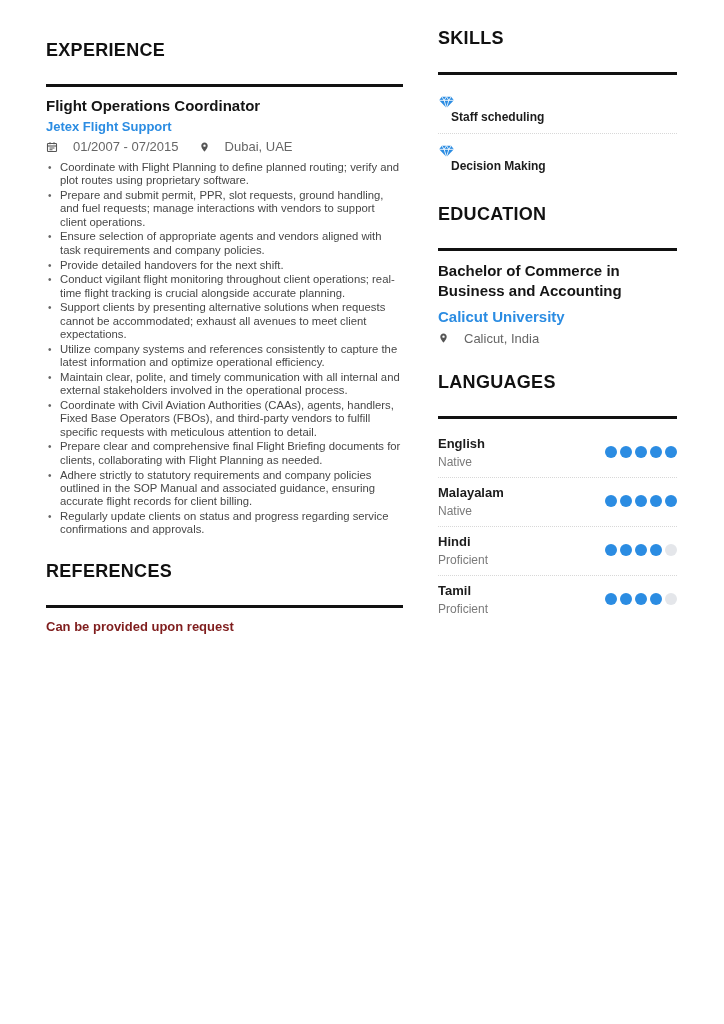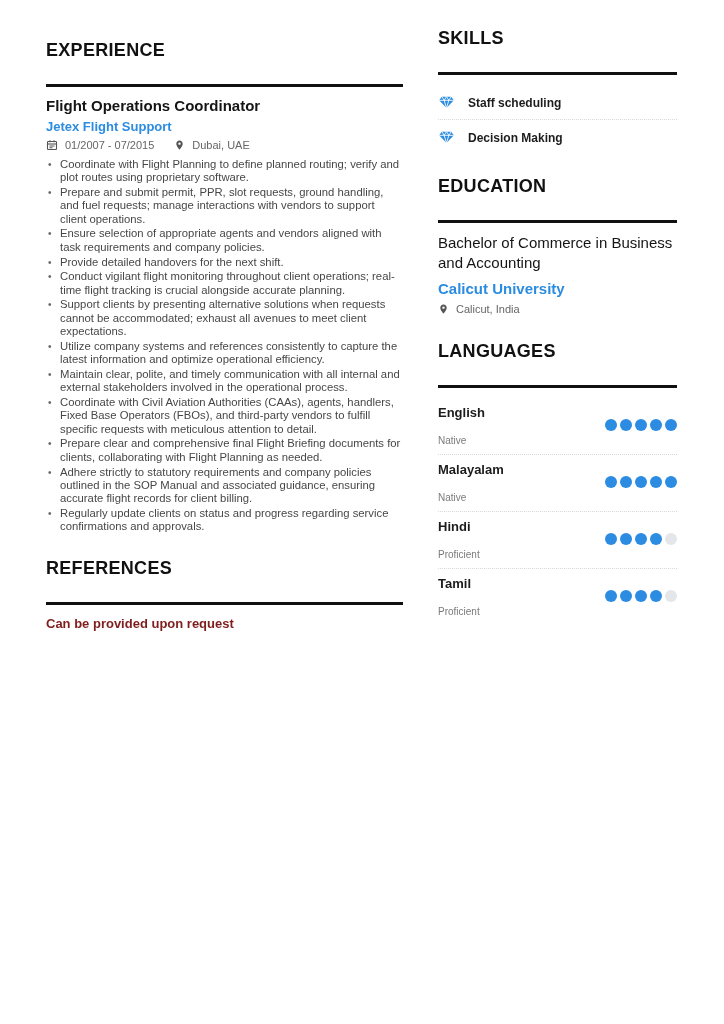--- a/index.html
+++ b/index.html
@@ -22,21 +22,21 @@
     letter-spacing: 0.3px;
     border-bottom: 3px solid #111;
     padding-bottom: 23px;
     margin-bottom: 10px;
   }
 
   
   .job-title { font-size: 15px; font-weight: 700; color: #151515; margin-bottom: 5px; }
   .company   { font-size: 13px; font-weight: bold; color: #2b8ce2; margin-bottom: 5px; }
   .meta-row  { display: flex; align-items: center; gap: 20px; margin-bottom: 7px; }
-  .meta-item { display: flex; align-items: center; gap: 7px; font-size: 11px; color: #666; }
+  .meta-item { display: flex; align-items: center; gap: 15px; font-size: 13px; color: #666; }
   .meta-item svg { display: block; }
 
   ul.bullets { list-style: none; margin-top: 4px; }
   ul.bullets li {
     position: relative;
     padding-left: 14px;
     font-size: 11.3px;
     line-height: 13.3px;
     color: #474747;
     margin-bottom: 1.5px;
@@ -47,41 +47,42 @@
     left: 2px;
     top: 0;
     color: #666;
     font-size: 10px;
   }
 
   .references-note { font-size: 13px; font-weight: bold; color: #7f1d1d; margin-top: 11px; }
 
   
   .skill-row {
-    display: flex; align-items: flex-end;
+    display: flex; align-items: flex-start;
     padding: 9px 0;
     border-bottom: 1px dotted #d8d8d8;
+    flex-direction: column;
   }
   .skill-row:last-child { border-bottom: none; }
   .skill-row svg { display: block; flex: 0 0 auto; }
   .skill-label { font-size: 12px; font-weight: bold; color: #1c1c1c; margin-left: 13px; }
 
   
-  .degree { font-size: 15px; font-weight: 400; color: #151515; line-height: 1.35; margin-bottom: 6px; }
+  .degree { font-size: 15px; font-weight: 700; color: #151515; line-height: 1.35; margin-bottom: 6px; }
   .school { font-size: 15px; font-weight: bold; color: #2b8ce2; margin-bottom: 6px; }
 
   
   .lang-row {
     display: flex; align-items: center; justify-content: space-between;
     padding: 7px 0 8px 0;
     border-bottom: 1px dotted #d8d8d8;
   }
   .lang-row:last-child { border-bottom: none; }
   .lang-name  { font-size: 13px; font-weight: bold; color: #1c1c1c; }
-  .lang-level { font-size: 10px; color: #7a7a7a; margin-top: 15px; }
+  .lang-level { font-size: 12px; color: #7a7a7a; margin-top: 4px; }
   .dots { display: flex; gap: 2.5px; }
   .dot {
     width: 12.5px; height: 12.5px; border-radius: 50%;
     background: #e4e6ea;
   }
   .dot.filled { background: #2b8ce2; }
 </style>
 </head>
 <body>
 

